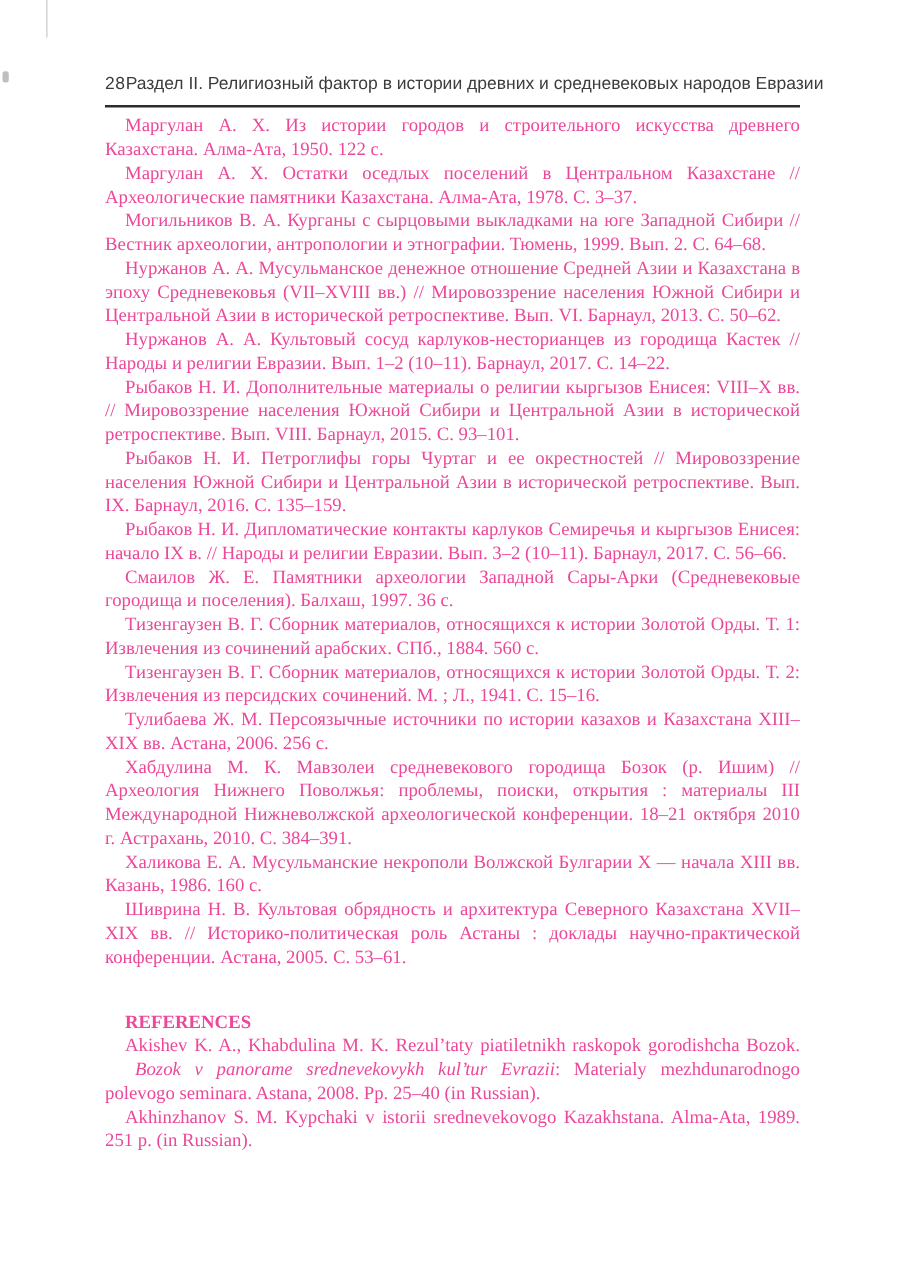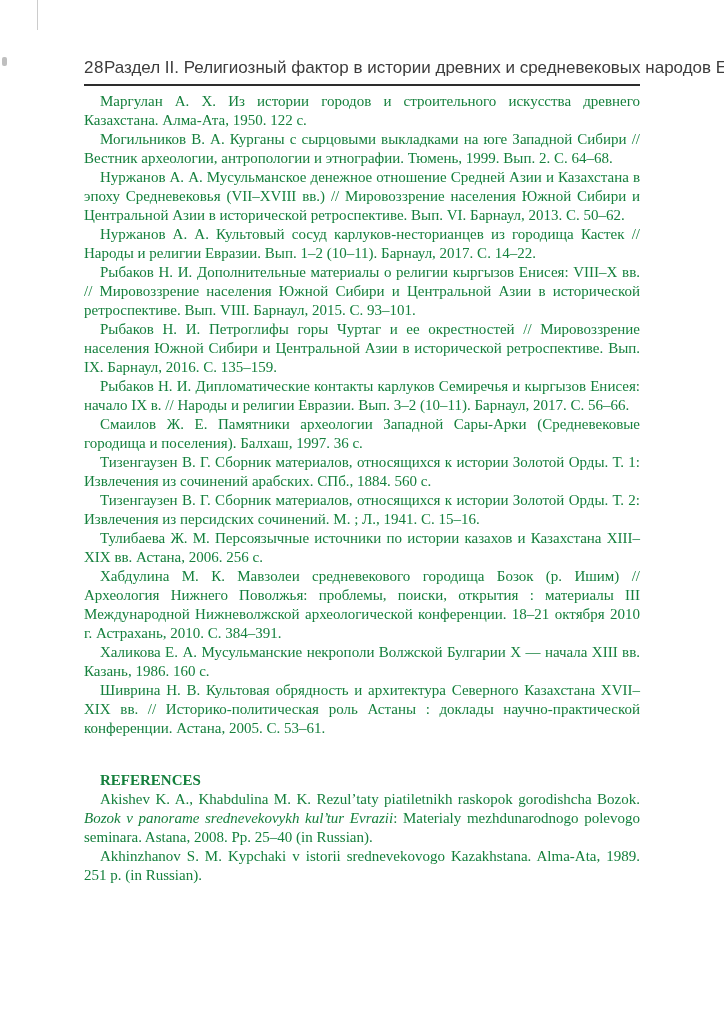--- a/index.html
+++ b/index.html
@@ -16,21 +16,21 @@
   }
   .running-head {
     position: absolute;
     left: 84px;
     right: 84px;
     top: 58px;
     display: flex;
     justify-content: space-between;
     align-items: baseline;
     font-family: "Liberation Sans", sans-serif;
-    font-size: 17px;
+    font-size: 14px;
     color: #3c3c3c;
     white-space: nowrap;
   }
   .page-num {
     letter-spacing: 0.5px;
   }
   .running-title {
     text-align: left;
   }
   .header-rule {
@@ -42,34 +42,35 @@
     background: #2d2d2d;
   }
   .body-text {
     position: absolute;
     left: 84px;
     width: 556px;
     top: 92px;
     font-family: "Liberation Serif", serif;
     font-size: 15px;
     line-height: 19px;
-    color: #15803d;
+    color: #ec4899;
     text-align: justify;
   }
   .entry {
     margin: 0;
     text-indent: 16px;
     hyphens: auto;
   }
   .references-heading {
     margin: 33px 0 0 0;
     text-indent: 16px;
     font-weight: bold;
   }
   .ital {
+    margin-left: 24px;
   }
   
   .scan-mark-top {
     position: absolute;
     left: 37px;
     top: 0;
     width: 1px;
     height: 30px;
     background: #cccccc;
   }
@@ -93,20 +94,21 @@
 
   <header class="running-head">
     <span class="page-num">28</span>
     <span class="running-title">Раздел II. Религиозный фактор в истории древних и средневековых народов Евразии</span>
   </header>
 
   <div class="header-rule"></div>
 
   <main class="body-text">
     <p class="entry" lang="ru">Маргулан А. Х. Из истории городов и строительного искусства древнего Казахстана. Алма-Ата, 1950. 122 с.</p>
+    <p class="entry" lang="ru">Маргулан А. Х. Остатки оседлых поселений в Центральном Казахстане // Археологические памятники Казахстана. Алма-Ата, 1978. С. 3–37.</p>
     <p class="entry" lang="ru">Могильников В. А. Курганы с сырцовыми выкладками на юге Западной Сибири // Вестник археологии, антропологии и этнографии. Тюмень, 1999. Вып. 2. С. 64–68.</p>
     <p class="entry" lang="ru">Нуржанов А. А. Мусульманское денежное отношение Средней Азии и Казахстана в эпоху Средневековья (VII–XVIII вв.) // Мировоззрение населения Южной Сибири и Центральной Азии в исторической ретроспективе. Вып. VI. Барнаул, 2013. С. 50–62.</p>
     <p class="entry" lang="ru">Нуржанов А. А. Культовый сосуд карлуков-несторианцев из городища Кастек // Народы и религии Евразии. Вып. 1–2 (10–11). Барнаул, 2017. С. 14–22.</p>
     <p class="entry" lang="ru">Рыбаков Н. И. Дополнительные материалы о религии кыргызов Енисея: VIII–X вв. // Мировоззрение населения Южной Сибири и Центральной Азии в исторической ретроспективе. Вып. VIII. Барнаул, 2015. С. 93–101.</p>
     <p class="entry" lang="ru">Рыбаков Н. И. Петроглифы горы Чуртаг и ее окрестностей // Мировоззрение населения Южной Сибири и Центральной Азии в исторической ретроспективе. Вып. IX. Барнаул, 2016. С. 135–159.</p>
     <p class="entry" lang="ru">Рыбаков Н. И. Дипломатические контакты карлуков Семиречья и кыргызов Енисея: начало IX в. // Народы и религии Евразии. Вып. 3–2 (10–11). Барнаул, 2017. С. 56–66.</p>
     <p class="entry" lang="ru">Смаилов Ж. Е. Памятники археологии Западной Сары-Арки (Средневековые городища и поселения). Балхаш, 1997. 36 с.</p>
     <p class="entry" lang="ru">Тизенгаузен В. Г. Сборник материалов, относящихся к истории Золотой Орды. Т. 1: Извлечения из сочинений арабских. СПб., 1884. 560 с.</p>
     <p class="entry" lang="ru">Тизенгаузен В. Г. Сборник материалов, относящихся к истории Золотой Орды. Т. 2: Извлечения из персидских сочинений. М. ; Л., 1941. С. 15–16.</p>
     <p class="entry" lang="ru">Тулибаева Ж. М. Персоязычные источники по истории казахов и Казахстана XIII–XIX вв. Астана, 2006. 256 с.</p>

